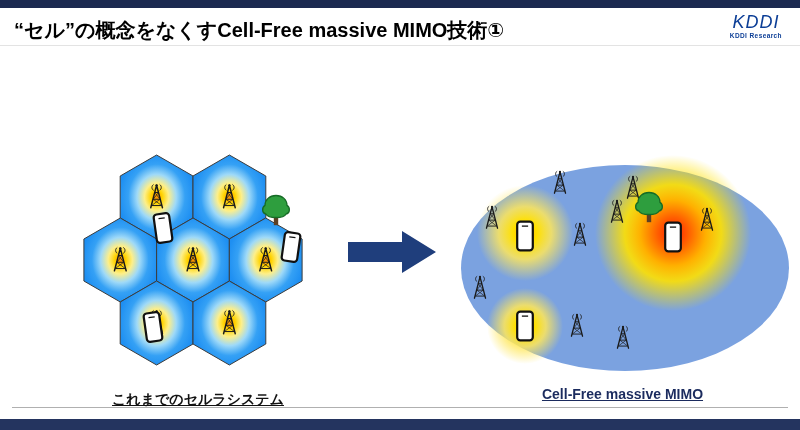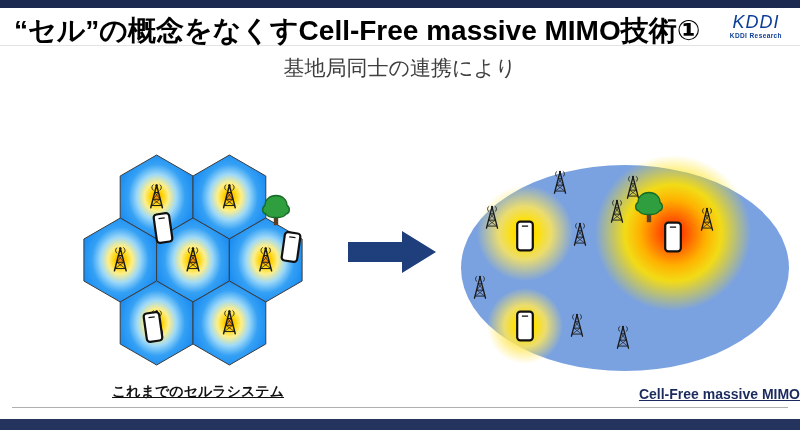--- a/index.html
+++ b/index.html
@@ -2,52 +2,51 @@
 <html><head>
 <meta charset="utf-8">
 <style>
   * { margin:0; padding:0; box-sizing:border-box; }
   html,body { width:800px; height:430px; }
   body { font-family:"Liberation Sans","DejaVu Sans",sans-serif; background:#ffffff; }
   .slide { position:relative; width:800px; height:430px; background:#ffffff; overflow:hidden; }
   .top-bar { position:absolute; top:0; left:0; width:100%; height:8px; background:#1b2950; }
   .header { position:absolute; top:8px; left:0; right:0; height:38px; display:flex; align-items:center;
             justify-content:space-between; padding:0 12px 0 14px; border-bottom:1px solid #e3e3e3; background:#fff; }
-  .title { font-size:28px; font-weight:bold; color:#000; white-space:nowrap;margin-top:8px; }
+  .title { font-size:20px; font-weight:bold; color:#000; white-space:nowrap;margin-top:8px; }
   .logo { text-align:center; line-height:1; padding-right:6px; }
   .logo-main { font-size:18px; font-weight:normal; font-style:italic; color:#0c3e96; letter-spacing:1px; }
   .logo-sub { font-size:6.5px; font-weight:bold; color:#0c3e96; margin-top:2px; letter-spacing:0.4px; }
   .heading { position:absolute; top:52px; left:0; width:100%; text-align:center; font-size:21px;
              color:#3f3f3f; line-height:1.5; }
   .left-diagram { position:absolute; left:58px; top:142px; }
   .arrow { position:absolute; left:348px; top:229px; }
   .right-diagram { position:absolute; left:445px; top:150px; }
   .label { position:absolute; text-align:center; font-size:14px; font-weight:bold; text-decoration:underline; }
-  .label-left { left:58px; width:280px; top:383px; color:#111111; }
-  .label-right { left:445px; width:355px; top:386px; color:#1b2b5e;text-align:right; }
+  .label-left { left:58px; width:280px; top:391px; color:#111111; }
+  .label-right { left:445px; width:355px; top:386px; color:#1b2b5e; }
   .footer-line { position:absolute; left:12px; right:12px; top:407px; height:1px; background:#b0b0b0; }
   .bottom-bar { position:absolute; bottom:0; left:0; width:100%; height:11px; background:#24345f; }
 </style>
 </head>
 <body>
 
 <div class="slide">
 
   <div class="top-bar"></div>
 
   <div class="header">
     <div class="title">“セル”の概念をなくすCell-Free massive MIMO技術①</div>
     <div class="logo">
       <div class="logo-main">KDDI</div>
       <div class="logo-sub">KDDI Research</div>
     </div>
   </div>
 
   <div class="heading">
-    <div>基地局同士の連携により</div>
   </div>
 
   <svg class="left-diagram" width="280" height="245" viewBox="0 0 280 245">
     <defs>
       <radialGradient id="hexGrad" cx="50%" cy="50%" r="52%">
         <stop offset="0%" stop-color="#ff8a00"></stop>
         <stop offset="15%" stop-color="#ffd300"></stop>
         <stop offset="32%" stop-color="#fdef8a"></stop>
         <stop offset="52%" stop-color="#9ed9f8"></stop>
         <stop offset="75%" stop-color="#35a1f5"></stop>

